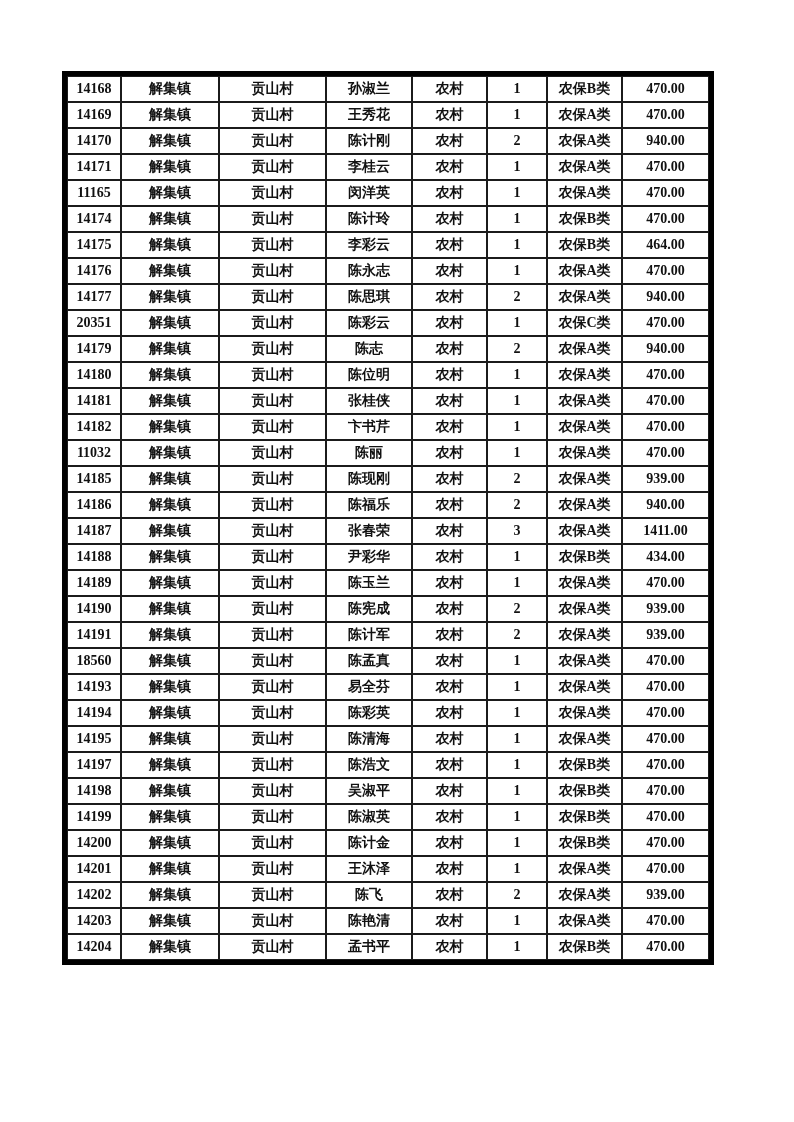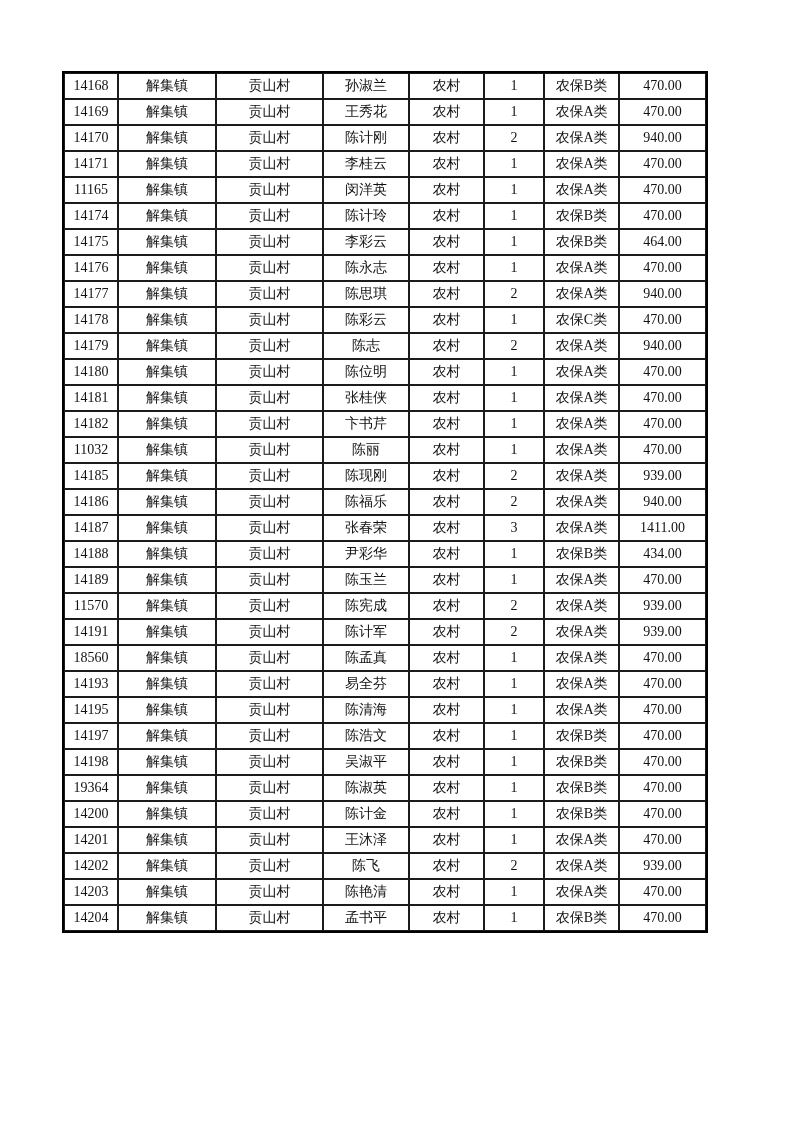--- a/index.html
+++ b/index.html
@@ -23,21 +23,22 @@
     background: #ffffff;
   }
   table.grid {
     position: absolute;
     left: 62px;
     top: 71px;
     border-collapse: separate;
     border-spacing: 0;
     table-layout: fixed;
     width: 642px;
-    border: 2px solid #000000;
+    border: 5px solid #000000;
+    font-weight: bold;
   }
   table.grid td {
     border: 1px solid #1b1b1b;
     height: 24px;
     padding: 0;
     text-align: center;
     vertical-align: middle;
     font-size: 14px;
     line-height: 24px;
     white-space: nowrap;
@@ -152,21 +153,21 @@
           <td>14177</td>
           <td>解集镇</td>
           <td>贡山村</td>
           <td>陈思琪</td>
           <td>农村</td>
           <td>2</td>
           <td>农保A类</td>
           <td>940.00</td>
         </tr>
         <tr>
-          <td>14178</td>
+          <td>20351</td>
           <td>解集镇</td>
           <td>贡山村</td>
           <td>陈彩云</td>
           <td>农村</td>
           <td>1</td>
           <td>农保C类</td>
           <td>470.00</td>
         </tr>
         <tr>
           <td>14179</td>
@@ -262,21 +263,21 @@
           <td>14189</td>
           <td>解集镇</td>
           <td>贡山村</td>
           <td>陈玉兰</td>
           <td>农村</td>
           <td>1</td>
           <td>农保A类</td>
           <td>470.00</td>
         </tr>
         <tr>
-          <td>11570</td>
+          <td>14190</td>
           <td>解集镇</td>
           <td>贡山村</td>
           <td>陈宪成</td>
           <td>农村</td>
           <td>2</td>
           <td>农保A类</td>
           <td>939.00</td>
         </tr>
         <tr>
           <td>14191</td>
@@ -302,20 +303,30 @@
           <td>14193</td>
           <td>解集镇</td>
           <td>贡山村</td>
           <td>易全芬</td>
           <td>农村</td>
           <td>1</td>
           <td>农保A类</td>
           <td>470.00</td>
         </tr>
         <tr>
+          <td>14194</td>
+          <td>解集镇</td>
+          <td>贡山村</td>
+          <td>陈彩英</td>
+          <td>农村</td>
+          <td>1</td>
+          <td>农保A类</td>
+          <td>470.00</td>
+        </tr>
+        <tr>
           <td>14195</td>
           <td>解集镇</td>
           <td>贡山村</td>
           <td>陈清海</td>
           <td>农村</td>
           <td>1</td>
           <td>农保A类</td>
           <td>470.00</td>
         </tr>
         <tr>
@@ -332,21 +343,21 @@
           <td>14198</td>
           <td>解集镇</td>
           <td>贡山村</td>
           <td>吴淑平</td>
           <td>农村</td>
           <td>1</td>
           <td>农保B类</td>
           <td>470.00</td>
         </tr>
         <tr>
-          <td>19364</td>
+          <td>14199</td>
           <td>解集镇</td>
           <td>贡山村</td>
           <td>陈淑英</td>
           <td>农村</td>
           <td>1</td>
           <td>农保B类</td>
           <td>470.00</td>
         </tr>
         <tr>
           <td>14200</td>

